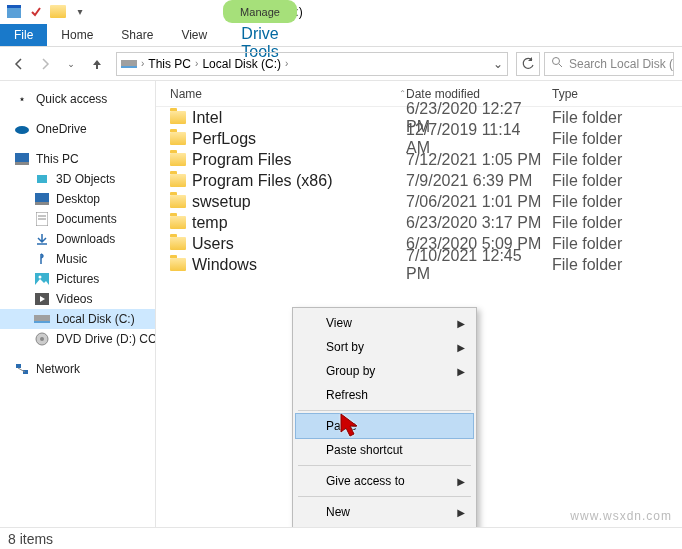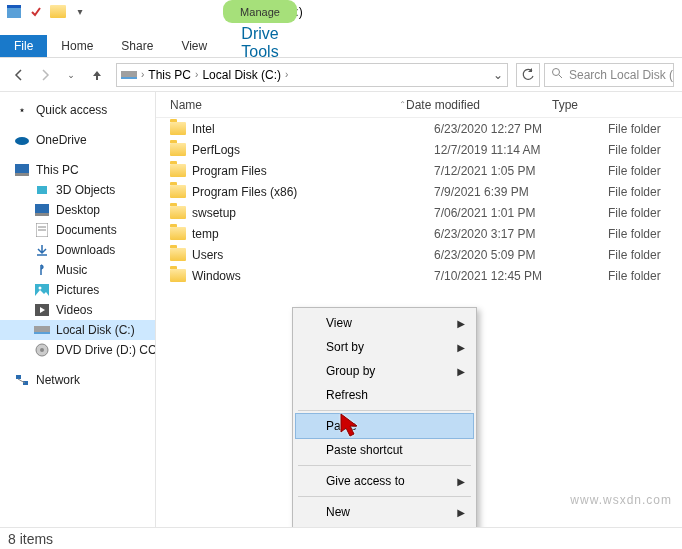--- a/index.html
+++ b/index.html
@@ -3,21 +3,21 @@
 <meta charset="utf-8">
 <style>
 * { box-sizing: border-box; margin: 0; padding: 0; font-family: "Segoe UI", Arial, sans-serif; }
 body { width: 682px; height: 549px; background: #fff; overflow: hidden; position: relative; font-size: 12px; }
 
 .title-bar { height: 23px; background: #fff; display: flex; align-items: center; }
 .title-bar .qa { display: flex; gap: 2px; padding: 2px 4px; }
 .title-bar .qa-item { width: 20px; height: 18px; display: flex; align-items: center; justify-content: center; }
 .title-bar .title-text { margin-left: 130px; font-size: 12px; }
 
-.ribbon-tabs { height: 24px; display: flex; align-items: center; background: #fff; border-bottom: 1px solid #ddd; margin-top: 11px; }
+.ribbon-tabs { height: 24px; display: flex; align-items: center; background: #fff; border-bottom: 1px solid #ddd; }
 .ribbon-tab { padding: 4px 14px; font-size: 12px; color: #333; }
 .ribbon-tab.file { background: #1979ca; color: #fff; }
 .context-tab-header { background: #a6e07a; color: #333; font-size: 11px; padding: 2px 0; position: absolute; top: 0; left: 223px; width: 74px; height: 23px; display:flex; align-items:center; justify-content:center;border-radius:9px; }
 .context-tab { padding: 4px 0; font-size: 16px; color: #0369a1; width: 74px; text-align: center; position: absolute; left: 223px; top: 31px; height:24px; display:flex; align-items:center; justify-content:center; }
 
 .nav-bar { height: 34px; display: flex; align-items: center; padding: 4px 8px; gap: 4px; border-bottom: 1px solid #e5e5e5;}
 .nav-btn { width: 22px; height: 22px; display: flex; align-items: center; justify-content: center; color: #555; }
 .nav-btn.disabled { color: #bbb; }
 .breadcrumb { flex: 1; border: 1px solid #ccc; height: 24px; display: flex; align-items: center; padding: 0 4px; gap: 4px; position: relative; margin: 0 4px;}
 .breadcrumb .sep { color: #777; font-size: 10px; }
@@ -34,30 +34,30 @@
 .nav-spacer { height: 10px; }
 .nav-icon { width: 16px; height: 16px; flex-shrink: 0; display:inline-flex; align-items:center; justify-content:center; }
 
 .content { flex: 1; position: relative; }
 .col-headers { display: flex; height: 26px; align-items: center; border-bottom: 1px solid #eee; color: #444; font-size: 12px;}
 .col-name { width: 250px; padding-left: 14px; display:flex; align-items:center; gap: 60px; justify-content: space-between;}
 .sort-ind { font-size: 8px; color: #888; margin-left: 40px;}
 .col-date { width: 140px; }
 .col-type { flex:1; padding-left: 6px;}
 .file-rows { }
-.file-row { display: flex; height: 21px; align-items: center; font-size: 12px; color: #222; gap: 28px;}
+.file-row { display: flex; height: 21px; align-items: center; font-size: 16px; color: #222;}
 .file-row .c-name { width: 250px; padding-left: 14px; display: flex; align-items: center; gap: 6px;}
 .file-row .c-date { width: 140px; color: #555;}
 .file-row .c-type { flex:1; color: #555; padding-left: 6px;}
 .folder-ico { width: 16px; height: 13px; background: linear-gradient(#ffe79e,#f7c846); border-radius: 1px; position: relative;}
 .folder-ico::before { content:""; position:absolute; top:-3px; left:0; width:7px; height:3px; background:#f7c846; border-radius:1px 1px 0 0;}
 
 .status-bar { height: 22px; border-top: 1px solid #e5e5e5; display:flex; align-items:center; padding: 0 8px; font-size: 14px; color: #444; position:absolute; bottom:0; left:0; right:0; background:#fff;}
 
-.watermark { position: absolute; right: 10px; bottom: 42px; color: #bbb; font-size: 12px; letter-spacing: 1px;}
+.watermark { position: absolute; right: 10px; bottom: 26px; color: #bbb; font-size: 12px; letter-spacing: 1px;}
 
 .context-menu { position: absolute; left: 292px; top: 307px; width: 185px; background: #f2f2f2; border: 1px solid #bcbcbc; box-shadow: 3px 3px 6px rgba(0,0,0,0.25); padding: 3px; font-size: 12px;}
 .context-menu .cm-item { height: 24px; display: flex; align-items: center; padding: 0 22px 0 30px; position: relative; color: #000;}
 .context-menu .cm-item.hover { background: #bfdcf5; outline: 1px solid #8cb8e0;}
 .context-menu .cm-sep { height: 1px; background: #d0d0d0; margin: 3px 2px; }
 .context-menu .cm-arrow { position: absolute; right: 8px; font-size: 10px; color: #333;}
 
 .cursor { position: absolute; left: 339px; top: 412px; width: 20px; height: 26px; pointer-events: none; z-index: 50;}
 .cursor svg { filter: drop-shadow(0 0 1px #fff); }
 

